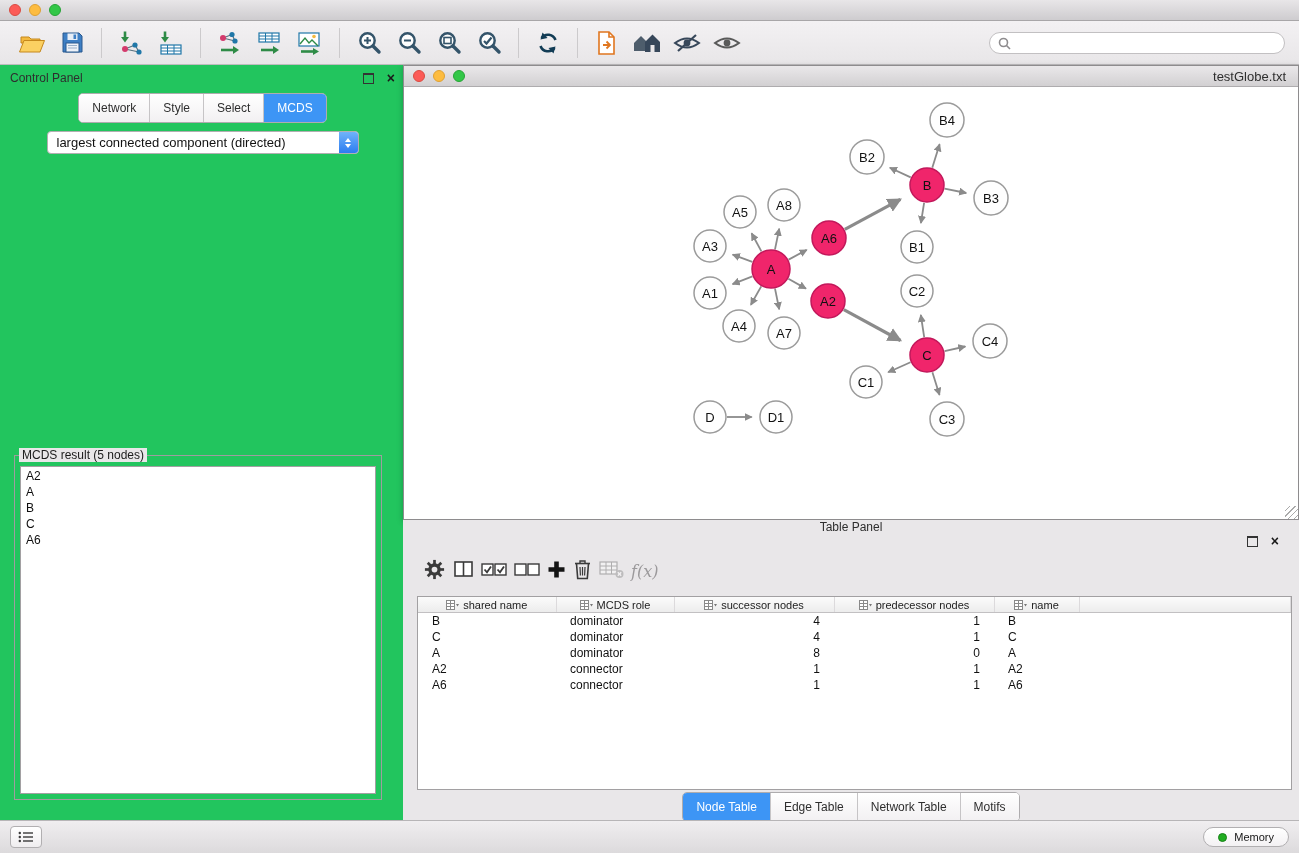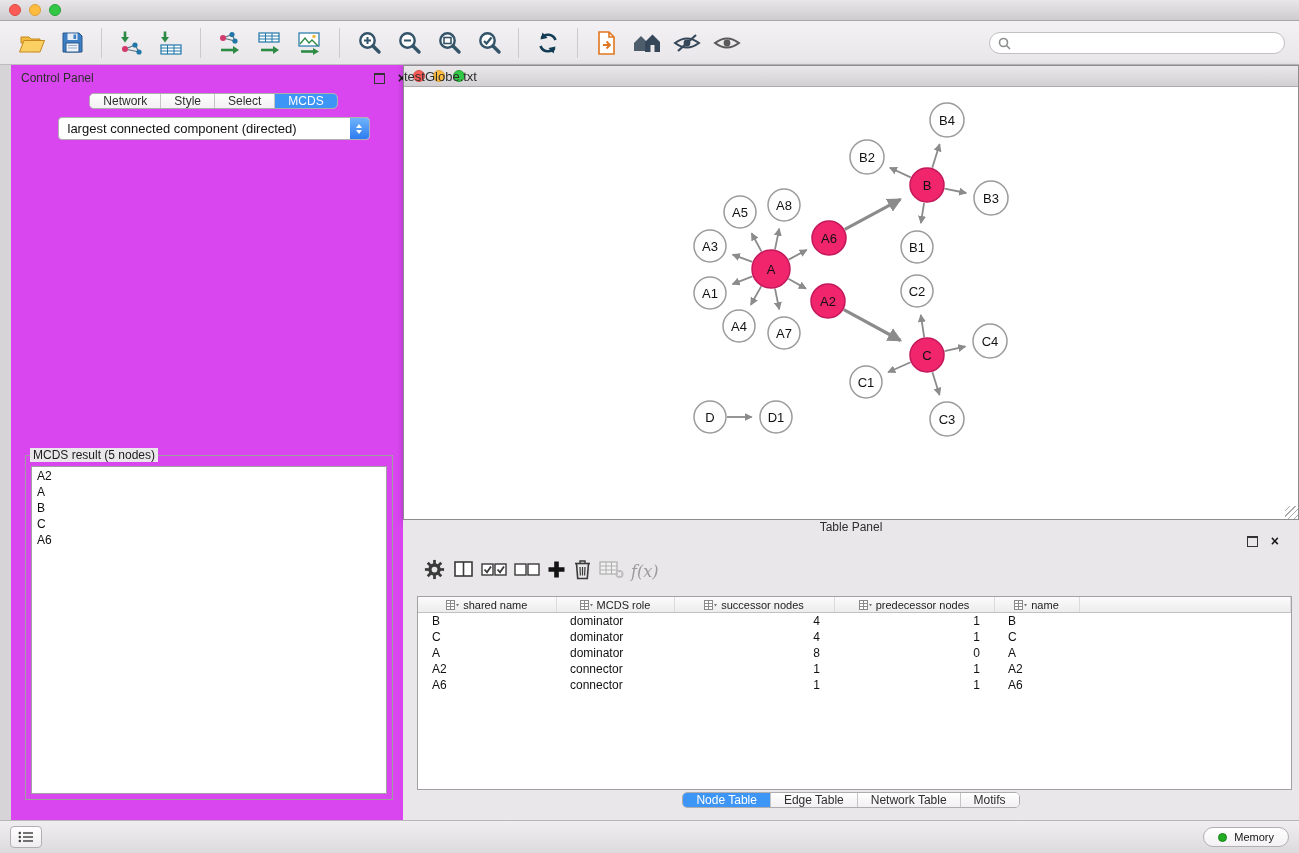--- a/index.html
+++ b/index.html
@@ -23,43 +23,43 @@
   .search-input{width:100%;height:100%;box-sizing:border-box;border:1px solid #c2c0c2;border-radius:12px;padding:0 8px 0 26px;font-size:12px;background:#fff;outline:none;color:#333;}
   .search-icon{position:absolute;left:9px;top:4px;}
 
   
   .panel-header{height:26px;display:flex;align-items:center;padding:0 10px;}
   .panel-title{font-size:12px;color:#2e2e2e;}
   .ph-icons{margin-left:auto;display:flex;gap:13px;align-items:center;}
   .float-icon{width:9px;height:8px;border:1px solid #333;border-top:2px solid #333;display:inline-block;}
   .close-icon{font-size:14px;font-weight:bold;color:#1a1a1a;line-height:1;}
   .seg{display:flex;border:1px solid #aeacae;border-radius:5px;overflow:hidden;background:#fff;}
-  .seg-btn{padding:0 13px;font-size:12px;color:#2e2e2e;background:linear-gradient(#ffffff,#f2f0f2);border-right:1px solid #c6c4c6;white-space:nowrap;}
+  .seg-btn{padding:7px 13px;font-size:12px;color:#2e2e2e;background:linear-gradient(#ffffff,#f2f0f2);border-right:1px solid #c6c4c6;white-space:nowrap;}
   .seg .seg-btn:last-child{border-right:none;}
   .seg-btn.active{background:#3d95f5;color:#fff;}
 
   
-  .control-panel{position:absolute;left:11px;top:65px;width:406px;height:755px;background:#d946ef;border-right:1px solid #b2b0b2;box-sizing:border-box;}
+  .control-panel{position:absolute;left:0;top:65px;width:406px;height:755px;background:#22c55e;border-right:1px solid #b2b0b2;box-sizing:border-box;}
   .cp-tabs{display:flex;justify-content:center;margin-top:2px;}
   .opt-label{text-align:center;margin-top:20px;font-size:13px;color:#161616;}
   .dropdown{position:relative;margin:8px auto 0;width:312px;height:23px;background:#fff;border:1px solid #b1afb1;border-radius:4px;font-size:13px;color:#111;display:flex;align-items:center;padding-left:9px;box-sizing:border-box;}
   .dd-stepper{position:absolute;right:0;top:0;width:19px;height:21px;border-radius:0 3px 3px 0;background:linear-gradient(#70b3fa,#2c7cf0);display:flex;flex-direction:column;align-items:center;justify-content:center;gap:2px;}
   .tri-up{width:0;height:0;border-left:3.5px solid transparent;border-right:3.5px solid transparent;border-bottom:4.5px solid #fff;}
   .tri-down{width:0;height:0;border-left:3.5px solid transparent;border-right:3.5px solid transparent;border-top:4.5px solid #fff;}
   .btn-row{display:flex;justify-content:center;gap:16px;margin-top:13px;}
   .mac-btn{padding:3px 15px;font-size:13px;color:#111;background:linear-gradient(#ffffff,#f0eef0);border:1px solid #b5b3b5;border-radius:4px;font-family:"Liberation Sans",sans-serif;}
   .mcds-fieldset{position:absolute;left:14px;top:390px;width:368px;height:345px;border:1px solid #9f9d9f;box-sizing:border-box;padding:10px 5px 5px;}
   .mcds-legend{position:absolute;top:-8px;left:4px;background:#e9e7e9;font-size:12px;color:#1c1c1c;padding:0 3px;}
   .mcds-list{background:#fff;border:1px solid #a2a0a2;width:100%;height:100%;box-sizing:border-box;overflow:auto;padding:1px 5px;}
   .mcds-item{font-size:12px;line-height:16px;color:#0e0e0e;}
 
   
   .network-window{position:absolute;left:403px;top:65px;width:896px;height:455px;background:#fff;border:1px solid #8e8c8e;box-sizing:border-box;box-shadow:0 2px 6px rgba(0,0,0,0.25);}
   .nw-titlebar{position:relative;height:21px;background:linear-gradient(#eae8ea,#d2d0d2);border-bottom:1px solid #aeacae;box-sizing:border-box;}
-  .nw-title{position:absolute;left:0;right:12px;top:3px;text-align:left;font-size:13px;color:#2e2e2e;}
+  .nw-title{position:absolute;left:0;right:12px;top:3px;text-align:right;font-size:13px;color:#2e2e2e;}
   .nw-canvas{position:relative;width:894px;height:432px;background:#fff;}
   .resize-corner{position:absolute;right:0;bottom:0;width:13px;height:13px;background:repeating-linear-gradient(135deg,transparent,transparent 3px,#aaa 3px,#aaa 4px);}
 
   
   .table-panel{position:absolute;left:403px;top:520px;width:896px;height:300px;background:#e9e7e9;box-sizing:border-box;}
   .tp-toolbar{position:absolute;left:20px;top:32px;height:38px;display:flex;align-items:center;gap:7px;}
   .fx-label{font-family:"DejaVu Serif",serif;font-style:italic;font-size:16px;color:#9b999b;}
   .disabled-icon{opacity:0.45;}
   .tp-table-wrap{position:absolute;left:14px;top:76px;width:873px;height:192px;background:#fff;border:1px solid #a2a0a2;overflow:hidden;box-sizing:content-box;}
   table.node-table{border-collapse:collapse;table-layout:fixed;width:100%;}

